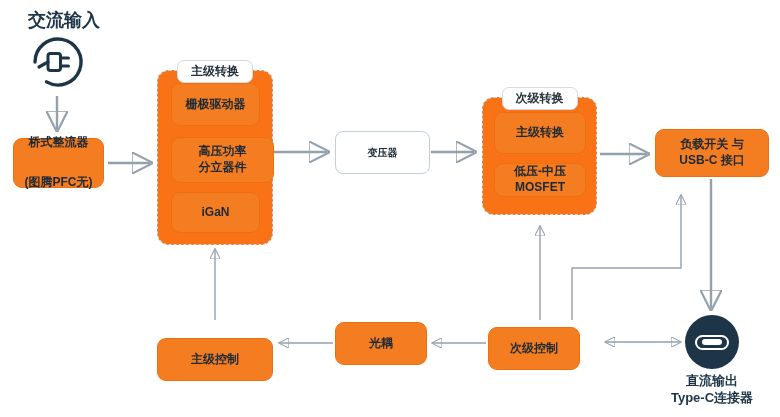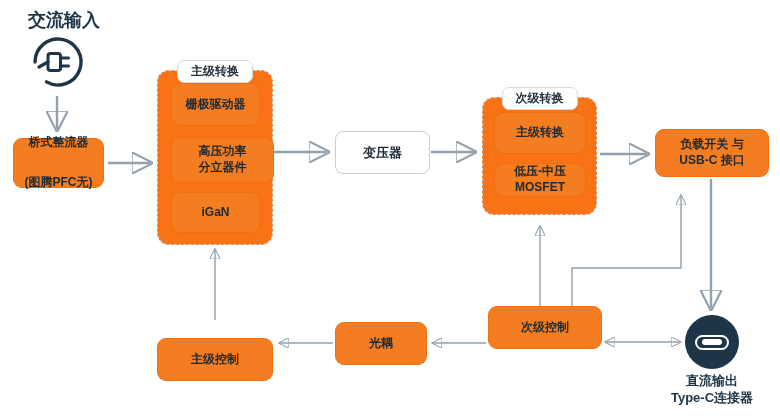--- a/index.html
+++ b/index.html
@@ -10,21 +10,21 @@
   .abs{position:absolute;}
   .orange-box{
     position:absolute;background:#f57d21;border:1px solid #ee6f10;border-radius:9px;
     display:flex;flex-direction:column;align-items:center;justify-content:center;
     font-weight:bold;font-size:12px;line-height:1.3;color:#1b2a36;text-align:center;
     box-sizing:border-box;
   }
   .white-box{
     position:absolute;background:#ffffff;border:1.5px solid #c3cfda;border-radius:8px;
     display:flex;align-items:center;justify-content:center;
-    font-weight:bold;font-size:13px;color:#1b2a36;box-sizing:border-box;
+    font-weight:bold;font-size:10px;color:#1b2a36;box-sizing:border-box;
   }
   .dash-group{
     position:absolute;border:1.5px dashed #cfd6dc;border-radius:12px;background:#f97316;
     box-sizing:border-box;
   }
   .group-tab{
     position:absolute;left:50%;transform:translateX(-50%);top:-11px;
     background:#ffffff;border:1.5px solid #d5dbe0;border-radius:7px;
     padding:2px 13px;font-weight:bold;font-size:12px;color:#25303a;white-space:nowrap;
   }
@@ -109,21 +109,21 @@
     </div>
   </div>
 
   <div class="orange-box" style="left:655px;top:129px;width:114px;height:48px;">
     <span>负载开关 与</span>
     <span>USB-C 接口</span>
   </div>
 
   <div class="orange-box" style="left:157px;top:338px;width:116px;height:43px;">主级控制</div>
   <div class="orange-box" style="left:335px;top:322px;width:92px;height:43px;">光耦</div>
-  <div class="orange-box" style="left:488px;top:306px;width:114px;height:43px;">次级控制</div>
+  <div class="orange-box" style="left:488px;top:327px;width:92px;height:43px;">次级控制</div>
 
   <div class="circle-badge" style="left:685px;top:315px;">
     <div class="usbc-outer">
       <div class="usbc-inner"></div>
     </div>
   </div>
   <div class="out-label" style="left:642px;top:373px;">直流输出</div>
   <div class="out-label" style="left:642px;top:390px;">Type-C连接器</div>
 
 </div>

